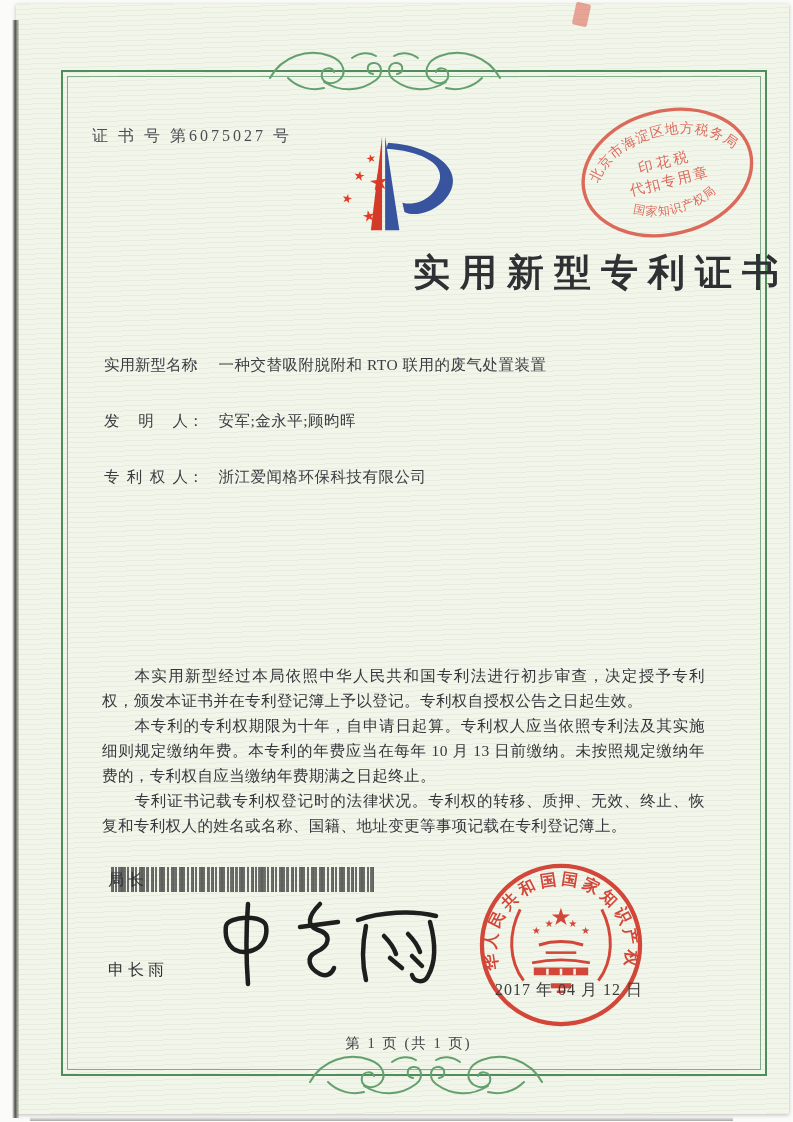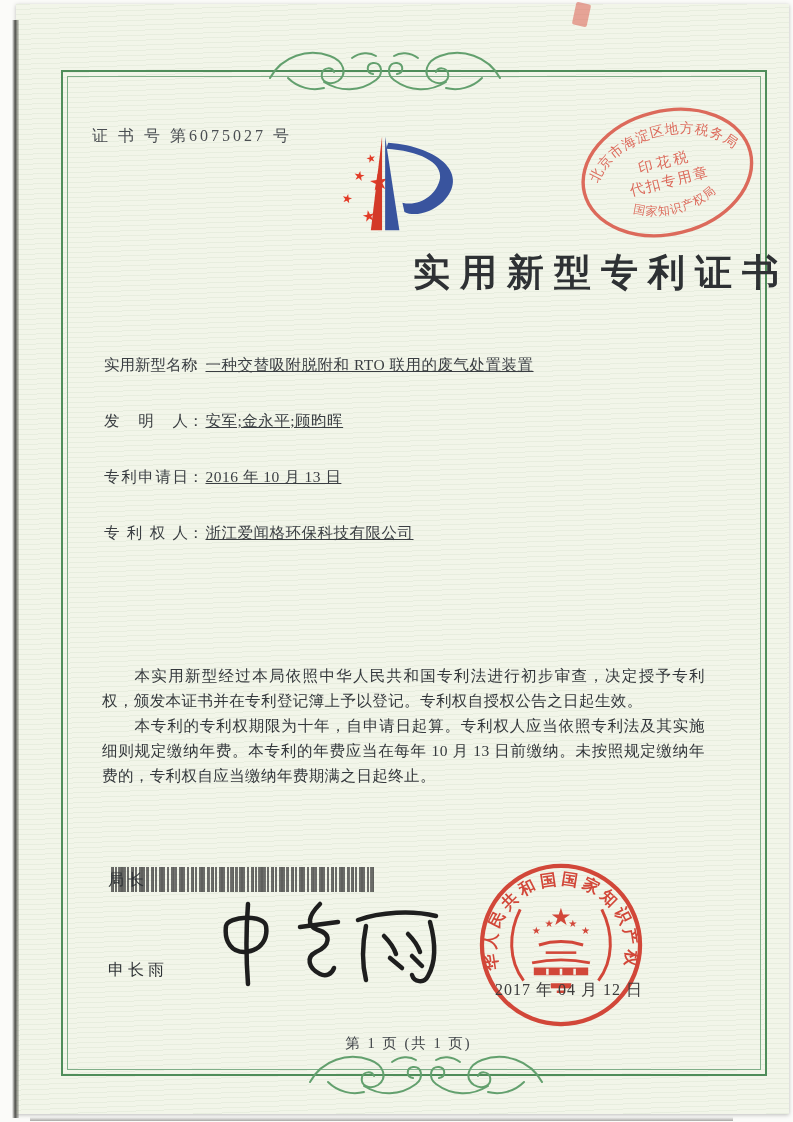--- a/index.html
+++ b/index.html
@@ -34,21 +34,21 @@
 
   .cert-no{position:absolute;left:76px;top:122px;font-size:16px;letter-spacing:3px;color:#4a4e52;}
   .logo{position:absolute;left:303px;top:126px;width:178px;height:118px;}
   .title{position:absolute;left:0;right:0;top:244px;text-align:right;
     font-size:37px;font-weight:700;letter-spacing:10px;color:#2e3134;}
 
   .fields{position:absolute;left:88px;top:351px;right:68px;font-size:15.5px;}
   .row{height:25px;margin-bottom:31px;white-space:nowrap;}
   .lbl{display:inline-block;width:84px;text-align:justify;text-align-last:justify;vertical-align:top;}
   .colon{display:inline-block;vertical-align:top;}
-  .val{display:inline-block;margin-left:2px;letter-spacing:.5px;vertical-align:top;text-decoration:underline;}
+  .val{display:inline-block;margin-left:15px;letter-spacing:.5px;vertical-align:top;}
 
   .paras{position:absolute;left:86px;right:84px;top:659px;font-size:15.5px;
     line-height:25px;text-align:justify;letter-spacing:.4px;color:#34383c;}
   .paras p{text-indent:2.1em;}
 
   .barcode{position:absolute;left:95px;top:863px;width:263px;height:25px;opacity:.75;
     background:
       repeating-linear-gradient(90deg,#3d3d3d 0 2px,transparent 2px 4px),
       repeating-linear-gradient(90deg,#2f2f2f 0 3px,transparent 3px 10px),
       repeating-linear-gradient(90deg,#4a4a4a 0 1px,transparent 1px 7px);}
@@ -113,30 +113,28 @@
     <div class="title">实用新型专利证书</div>
 
     <div class="fields">
       <div class="row">
         <span class="lbl">实用新型名称</span><span class="colon">：</span><span class="val">一种交替吸附脱附和 RTO 联用的废气处置装置</span>
       </div>
       <div class="row">
         <span class="lbl">发明人</span><span class="colon">：</span><span class="val">安军;金永平;顾昀晖</span>
       </div>
       <div class="row">
-        <span class="lbl">专利申请日</span><span class="colon">：</span><span class="val">2016 年 10 月 13 日</span>
-      </div>
-      <div class="row">
         <span class="lbl">专利权人</span><span class="colon">：</span><span class="val">浙江爱闻格环保科技有限公司</span>
       </div>
     </div>
 
     <div class="paras">
       <p>本实用新型经过本局依照中华人民共和国专利法进行初步审查，决定授予专利权，颁发本证书并在专利登记簿上予以登记。专利权自授权公告之日起生效。</p>
       <p>本专利的专利权期限为十年，自申请日起算。专利权人应当依照专利法及其实施细则规定缴纳年费。本专利的年费应当在每年 10 月 13 日前缴纳。未按照规定缴纳年费的，专利权自应当缴纳年费期满之日起终止。</p>
+      <p>专利证书记载专利权登记时的法律状况。专利权的转移、质押、无效、终止、恢复和专利权人的姓名或名称、国籍、地址变更等事项记载在专利登记簿上。</p>
     </div>
 
     <div class="barcode"></div>
 
     <div class="off-title">局长</div>
     <div class="off-name">申长雨</div>
 
     <svg class="sig" viewBox="0 0 230 92" fill="none" stroke="#1e1e1e" stroke-width="4.5" stroke-linecap="round" stroke-linejoin="round">
       <path d="M14,30 C16,20 52,18 54,30 C56,42 50,54 34,56 C20,57 12,46 14,30 Z"></path>
       <path d="M36,8 C34,34 34,62 36,88"></path>

